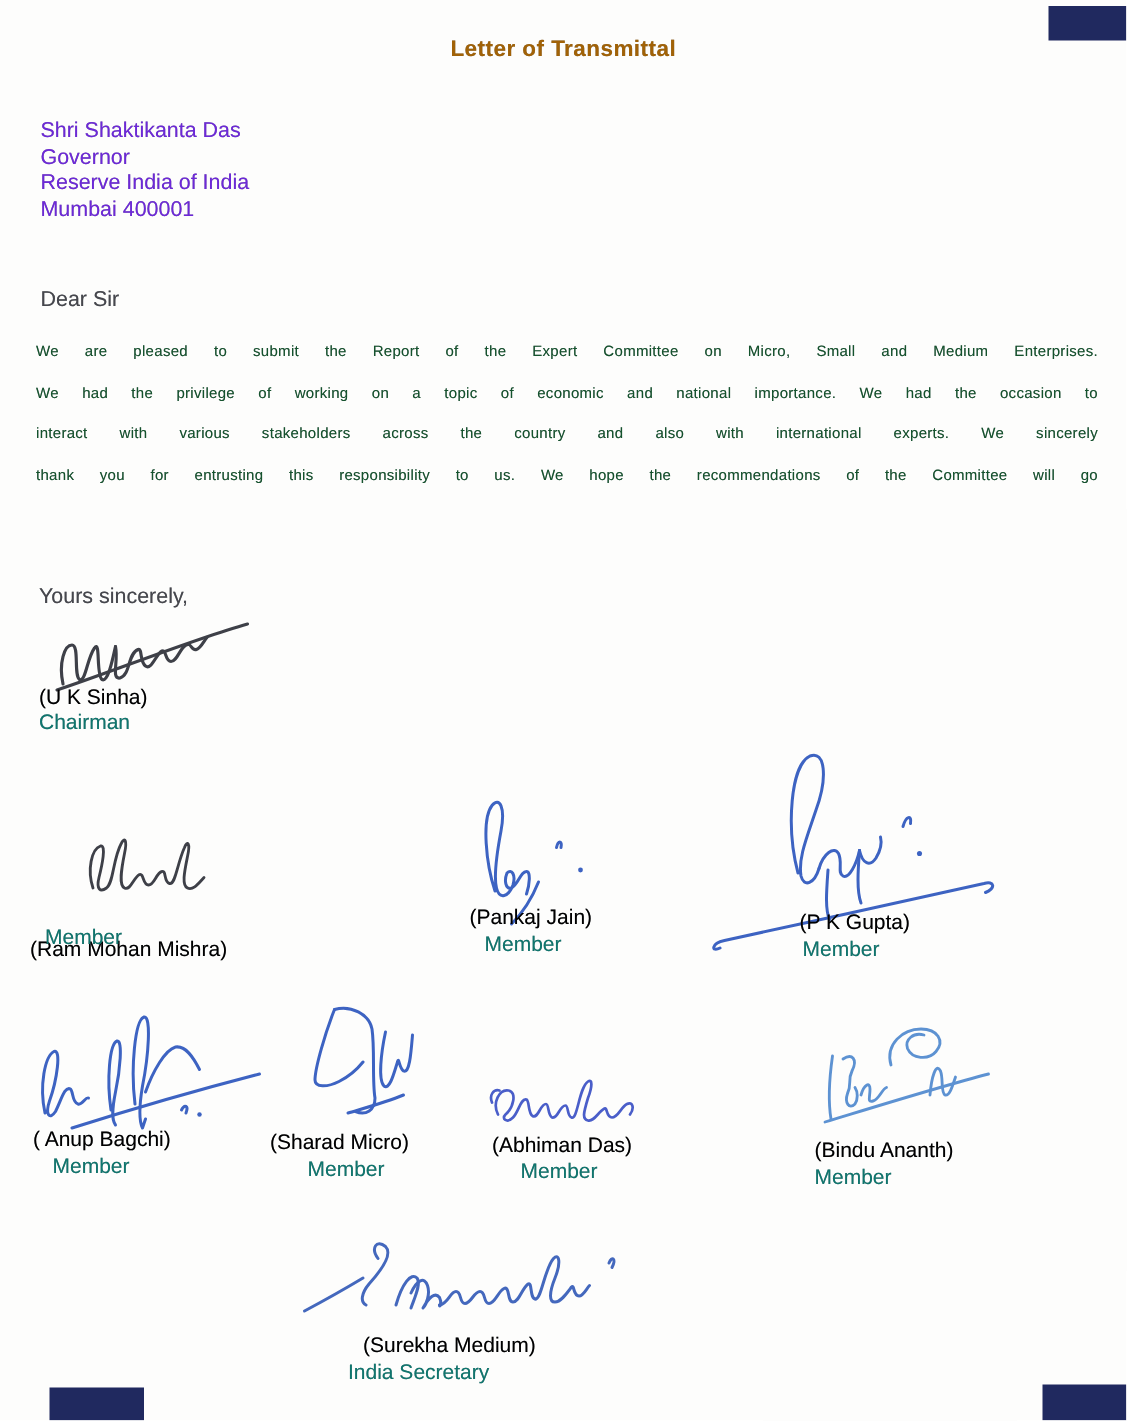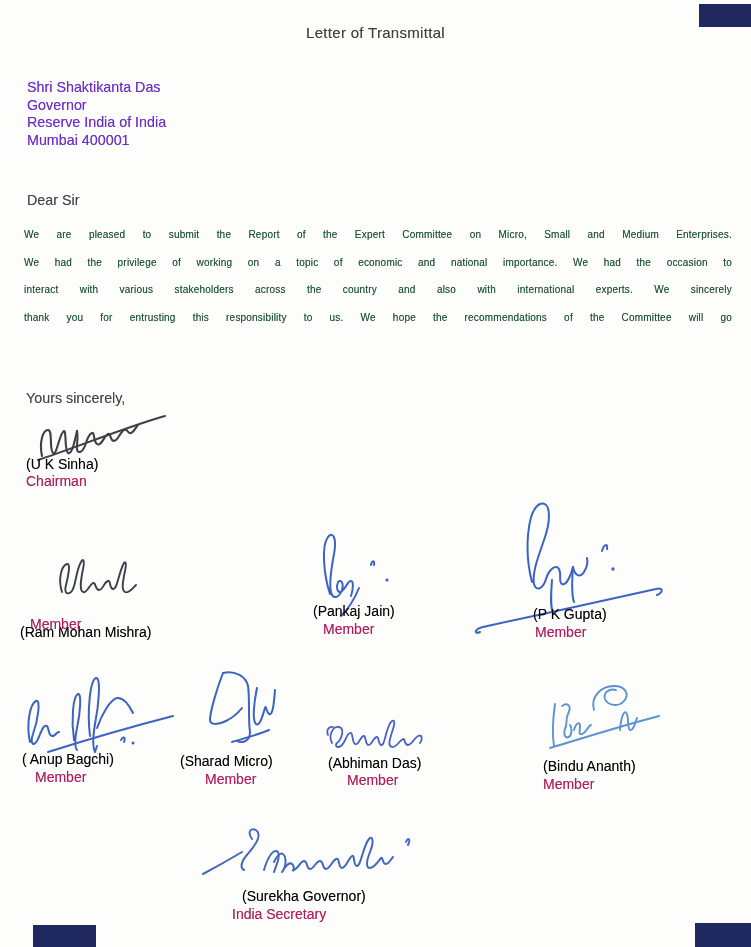--- a/index.html
+++ b/index.html
@@ -1,30 +1,30 @@
 <!DOCTYPE html>
 <html><head>
 <meta charset="utf-8">
 <style>
   *{margin:0;padding:0;box-sizing:border-box}
   html,body{background:#ffffff}
   body{font-family:"Liberation Sans",sans-serif}
   .page{position:relative;width:751px;height:947px;background:#fdfdfc;overflow:hidden;
         color:#46474d;text-shadow:0 0 .4px rgba(70,72,80,.55)}
   .abs{position:absolute}
-  .title{left:0;top:24px;width:100%;text-align:center;font-size:15px;font-weight:normal;
-         color:#404040;letter-spacing:.3px}
+  .title{left:0;top:24px;width:100%;text-align:center;font-size:15px;font-weight:bold;
+         color:#a16207;letter-spacing:.3px}
   .addr{left:27px;top:79px;font-size:14.3px;line-height:17.6px;color:#6d28d9}
   .salutation{left:27px;top:192px;font-size:14.3px}
   .bodyline{left:24px;width:708px;font-size:10px;letter-spacing:.2px;color:#14532d;
             text-align:justify;text-align-last:justify}
   .bodyline.last{text-align-last:left}
   .closing{left:26px;top:390px;font-size:14.3px}
   .name{position:absolute;font-size:14px;color:#000000;white-space:pre}
-  .role{position:absolute;font-size:14px;color:#be185d;white-space:pre}
+  .role{position:absolute;font-size:14px;color:#0f766e;white-space:pre}
   .sig{position:absolute}
   .bar{position:absolute;background:#20295f}
   .bar-tr{left:699px;top:4px;width:52px;height:23px}
   .bar-bl{left:33px;top:925px;width:63px;height:22px}
   .bar-br{left:695px;top:923px;width:56px;height:24px}
 </style>
 </head>
 <body>
 
 <div class="page">
@@ -146,16 +146,16 @@
     <g fill="none" stroke-width="2" stroke-linecap="round" stroke-linejoin="round" stroke="#4468bd">
       <path d="M5,48 C20,40 34,32 44,26"></path>
       <path d="M54,13 C49,6 53,0 59,5 C64,10 57,20 48,30 C43,36 42,42 46,44"></path>
       <path d="M66,44 C70,30 76,22 80,26 C83,30 78,40 76,46"></path>
       <path d="M76,36 C80,27 85,25 87,31 C89,37 86,44 84,46 C88,39 92,35 95,39 C97,43 95,46 95,44"></path>
       <path d="M95,44 C101,43 102,35 106,35 C110,35 108,43 112,43 C116,43 118,35 122,35 C126,35 124,43 128,43 C132,43 134,35 138,33 C142,31 140,42 144,42 C148,42 150,33 154,30 C157,28 155,40 159,40"></path>
       <path d="M159,40 C163,40 165,20 171,13 C175,9 176,16 172,26 C168,36 168,42 172,42 C176,42 180,36 183,32 C185,30 184,38 188,38 C191,38 193,33 195,31"></path>
       <path d="M208,16 C210,11 213,13 210,19"></path>
     </g>
   </svg>
-  <div class="name" style="left:242px;top:888px">(Surekha Governor)</div>
+  <div class="name" style="left:242px;top:888px">(Surekha Medium)</div>
   <div class="role" style="left:232px;top:906px">India Secretary</div>
 
 </div>
 
 </body></html>

